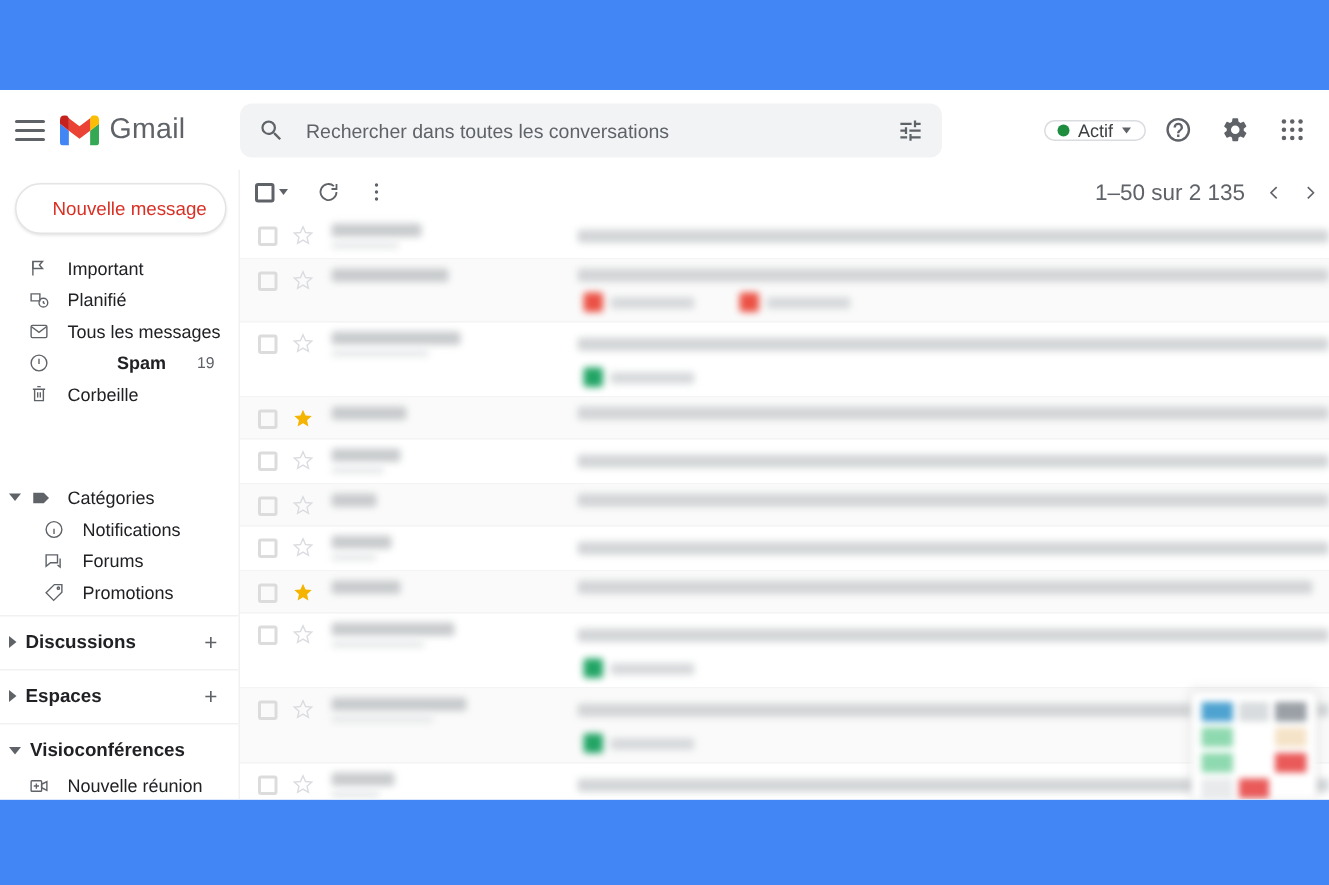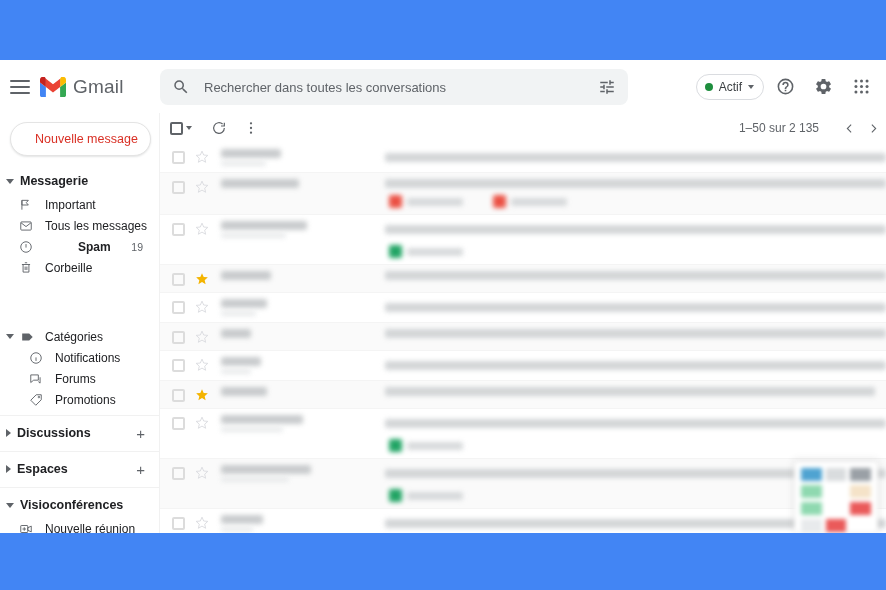--- a/index.html
+++ b/index.html
@@ -33,21 +33,21 @@
             background: #f1f3f4; border-radius: 8px; display: flex; align-items: center;
             padding: 0 12px; }
   .search-ico { width: 18px; height: 18px; margin-right: 14px; flex: 0 0 auto; }
   .search-input { flex: 1 1 auto; border: 0; outline: 0; background: transparent;
                   font-family: "Liberation Sans", sans-serif; font-size: 13px; color: #3c4043; }
   .search-input::placeholder { color: #5f6368; }
   .search-opts { width: 18px; height: 18px; flex: 0 0 auto; cursor: pointer; }
 
   .hdr-right { position: absolute; right: 8px; top: 0; height: 53px;
                display: flex; align-items: center; gap: 4px; }
-  .status-chip { display: flex; align-items: center; gap: 6px; height: 26px;
+  .status-chip { display: flex; align-items: center; gap: 6px; height: 14px;
                  border: 1px solid #dadce0; border-radius: 13px; padding: 0 9px 0 8px;
                  cursor: pointer; background: #fff; }
   .status-dot { width: 8px; height: 8px; border-radius: 50%; background: #1e8e3e; }
   .status-label { font-size: 12px; color: #3c4043; }
   .caret { width: 0; height: 0; border-left: 3.5px solid transparent;
            border-right: 3.5px solid transparent; border-top: 4px solid #5f6368; }
   .icon-btn { width: 34px; height: 34px; border-radius: 50%; display: flex;
               align-items: center; justify-content: center; cursor: pointer; }
 
   
@@ -82,21 +82,21 @@
   .nav-count { margin-left: auto; margin-right: 8px; font-size: 10.5px; color: #5f6368; }
 
   
   .list { flex: 1 1 auto; background: #fff; position: relative; overflow: hidden; }
   .list-toolbar { height: 30px; display: flex; align-items: center; padding-left: 10px; }
   .tb-btn { width: 26px; height: 26px; display: flex; align-items: center;
             justify-content: center; border-radius: 50%; cursor: pointer; }
   .sel-all { display: flex; align-items: center; gap: 3px; cursor: pointer; }
   .cbox { width: 13px; height: 13px; border: 2px solid #5f6368; border-radius: 2px; }
   .pager { margin-left: auto; display: flex; align-items: center; gap: 2px; padding-right: 2px; }
-  .pager-txt { font-size: 12px; color: #5f6368; margin-right: 17px; white-space: nowrap; }
+  .pager-txt { font-size: 15px; color: #5f6368; margin-right: 6px; white-space: nowrap; }
   .chev { width: 22px; height: 22px; display: flex; align-items: center;
           justify-content: center; cursor: pointer; color: #5f6368; font-size: 13px; }
 
   
   .rows { position: relative; }
   .row { display: flex; align-items: flex-start; padding: 6px 0 6px 12px;
          border-bottom: 1px solid #f4f4f4; cursor: pointer; }
   .row.alt { background: #fafafa; }
   .row-cbox { width: 13px; height: 13px; border: 2px solid #dcdcdc; border-radius: 2px;
               margin: 2px 10px 0 0; flex: 0 0 auto; }
@@ -195,35 +195,41 @@
 
       <div class="side">
 
         <div class="compose">
           <svg width="15" height="15" viewBox="0 0 24 24" fill="#d93025">
             <path d="M3 17.25V21h3.75L17.81 9.94l-3.75-3.75zM20.71 7.04a1 1 0 0 0 0-1.41l-2.34-2.34a1 1 0 0 0-1.41 0l-1.83 1.83 3.75 3.75z"></path>
           </svg>
           <span class="compose-label">Nouvelle message</span>
         </div>
 
-        <div class="grp">
-          <span class="grp-arrow open"></span>
-          <span class="grp-label">Messagerie</span>
-        </div>
 
         <div class="nav">
           <span class="nav-ico">
             <svg width="14" height="14" viewBox="0 0 24 24" fill="none" stroke="#5f6368" stroke-width="1.6">
               <path d="M5 4h11l-3.5 4L16 12H5z"></path>
                 <path d="M5 4v16"></path>
             </svg>
           </span>
           <span class="nav-label">Important</span>
         </div>
 
+        <div class="nav">
+          <span class="nav-ico">
+            <svg width="14" height="14" viewBox="0 0 24 24" fill="none" stroke="#5f6368" stroke-width="1.6">
+              <path d="M3 5h10v8H3z"></path>
+                <circle cx="17" cy="15" r="5"></circle>
+                <path d="M17 13v2.2l1.6 1"></path>
+            </svg>
+          </span>
+          <span class="nav-label">Planifié</span>
+        </div>
 
         <div class="nav">
           <span class="nav-ico">
             <svg width="14" height="14" viewBox="0 0 24 24" fill="none" stroke="#5f6368" stroke-width="1.6">
               <rect x="3" y="5" width="18" height="14" rx="1.5"></rect>
                 <path d="M3.5 6.5 12 13l8.5-6.5"></path>
             </svg>
           </span>
           <span class="nav-label">Tous les messages</span>
         </div>

